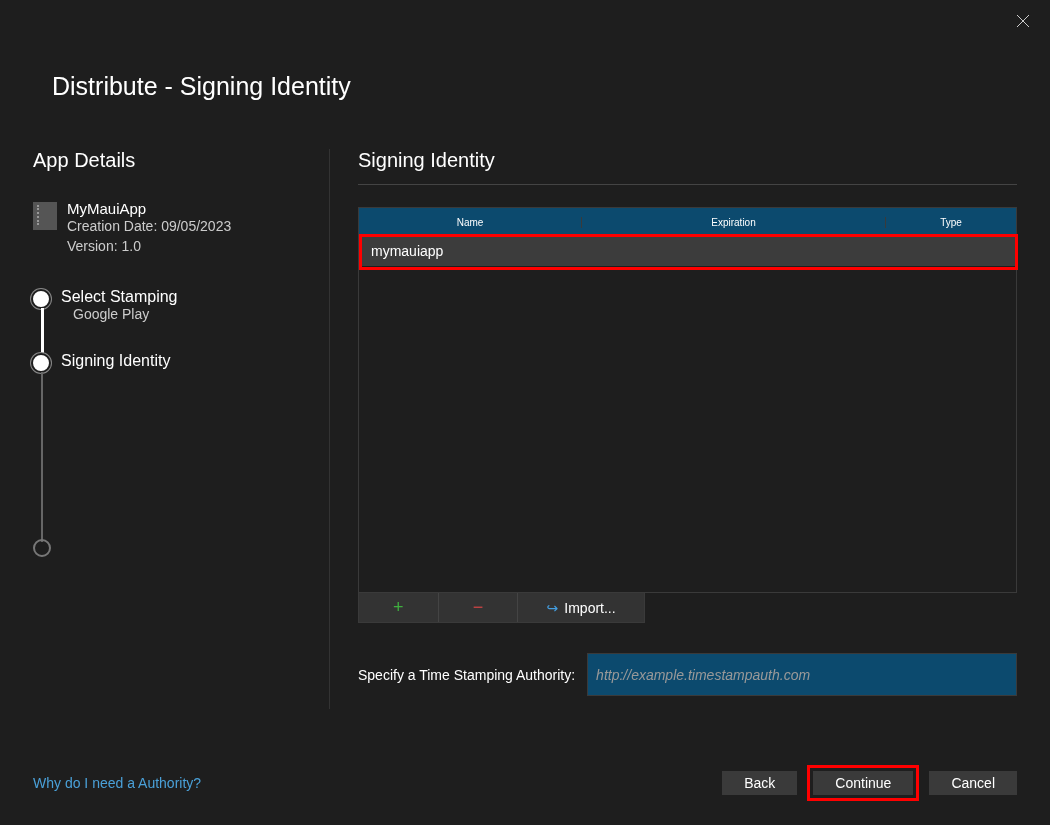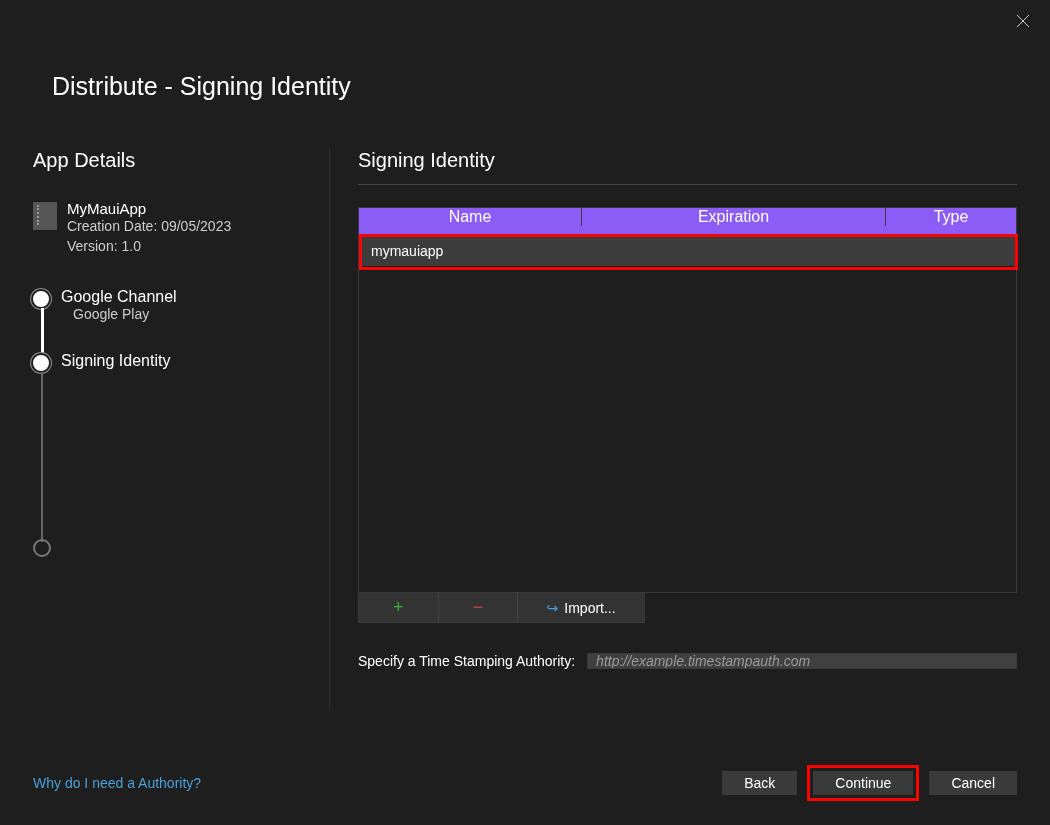--- a/index.html
+++ b/index.html
@@ -144,25 +144,25 @@
       border: none;
       border-top: 1px solid #444444;
       margin-bottom: 22px;
     }
     .table-wrap {
       border: 1px solid #3a3a3a;
       position: relative;
     }
     .table-head {
       display: flex;
-      background: #8b5cf6;
-      font-size: 16px;
+      background: #0c4a6e;
+      font-size: 10px;
       color: #ffffff;
       height: 28px;
-      align-items: flex-start;
+      align-items: center;
     }
     .col-name { width: 223px; text-align: center; border-right: 1px solid #3a3a3a;}
     .col-exp { flex: 1; text-align: center; border-right: 1px solid #3a3a3a;}
     .col-type { width: 130px; text-align: center; }
     .table-row {
       display: flex;
       background: #3c3c3c;
       height: 30px;
       align-items: center;
       font-size: 14px;
@@ -225,26 +225,26 @@
       align-items: center;
       margin-top: 30px;
       gap: 12px;
     }
     .tsa-label {
       font-size: 14px;
       color: #ffffff;
     }
     .tsa-input {
       flex: 1;
-      background: #404040;
+      background: #0c4a6e;
       border: 1px solid #3a3a3a;
       color: #999999;
       font-size: 14px;
       padding: 4px 8px;
-      height: 16px;
+      height: 43px;
     }
     .tsa-input::placeholder { color: #999999; font-style: italic;}
     
     .footer {
       position: absolute;
       bottom: 24px;
       left: 33px;
       right: 33px;
       display: flex;
       align-items: center;
@@ -294,21 +294,21 @@
         <div class="app-name">MyMauiApp</div>
         <div class="app-meta">Creation Date: 09/05/2023</div>
         <div class="app-meta">Version: 1.0</div>
       </div>
     </div>
 
     <div class="stepper">
       <div class="step step-reg">
         <div class="step-circle filled"></div>
         <div class="step-line"></div>
-        <div class="step-title">Google Channel</div>
+        <div class="step-title">Select Stamping</div>
         <div class="step-sub">Google Play</div>
       </div>
       <div class="step step-reg">
         <div class="step-circle filled-g"></div>
         <div class="step-line thin"></div>
         <div class="step-title">Signing Identity</div>
       </div>
       <div class="step" style="margin-top:120px;">
         <div class="step-circle" style="width:18px;height:18px;border-color:#777;"></div>
       </div>

